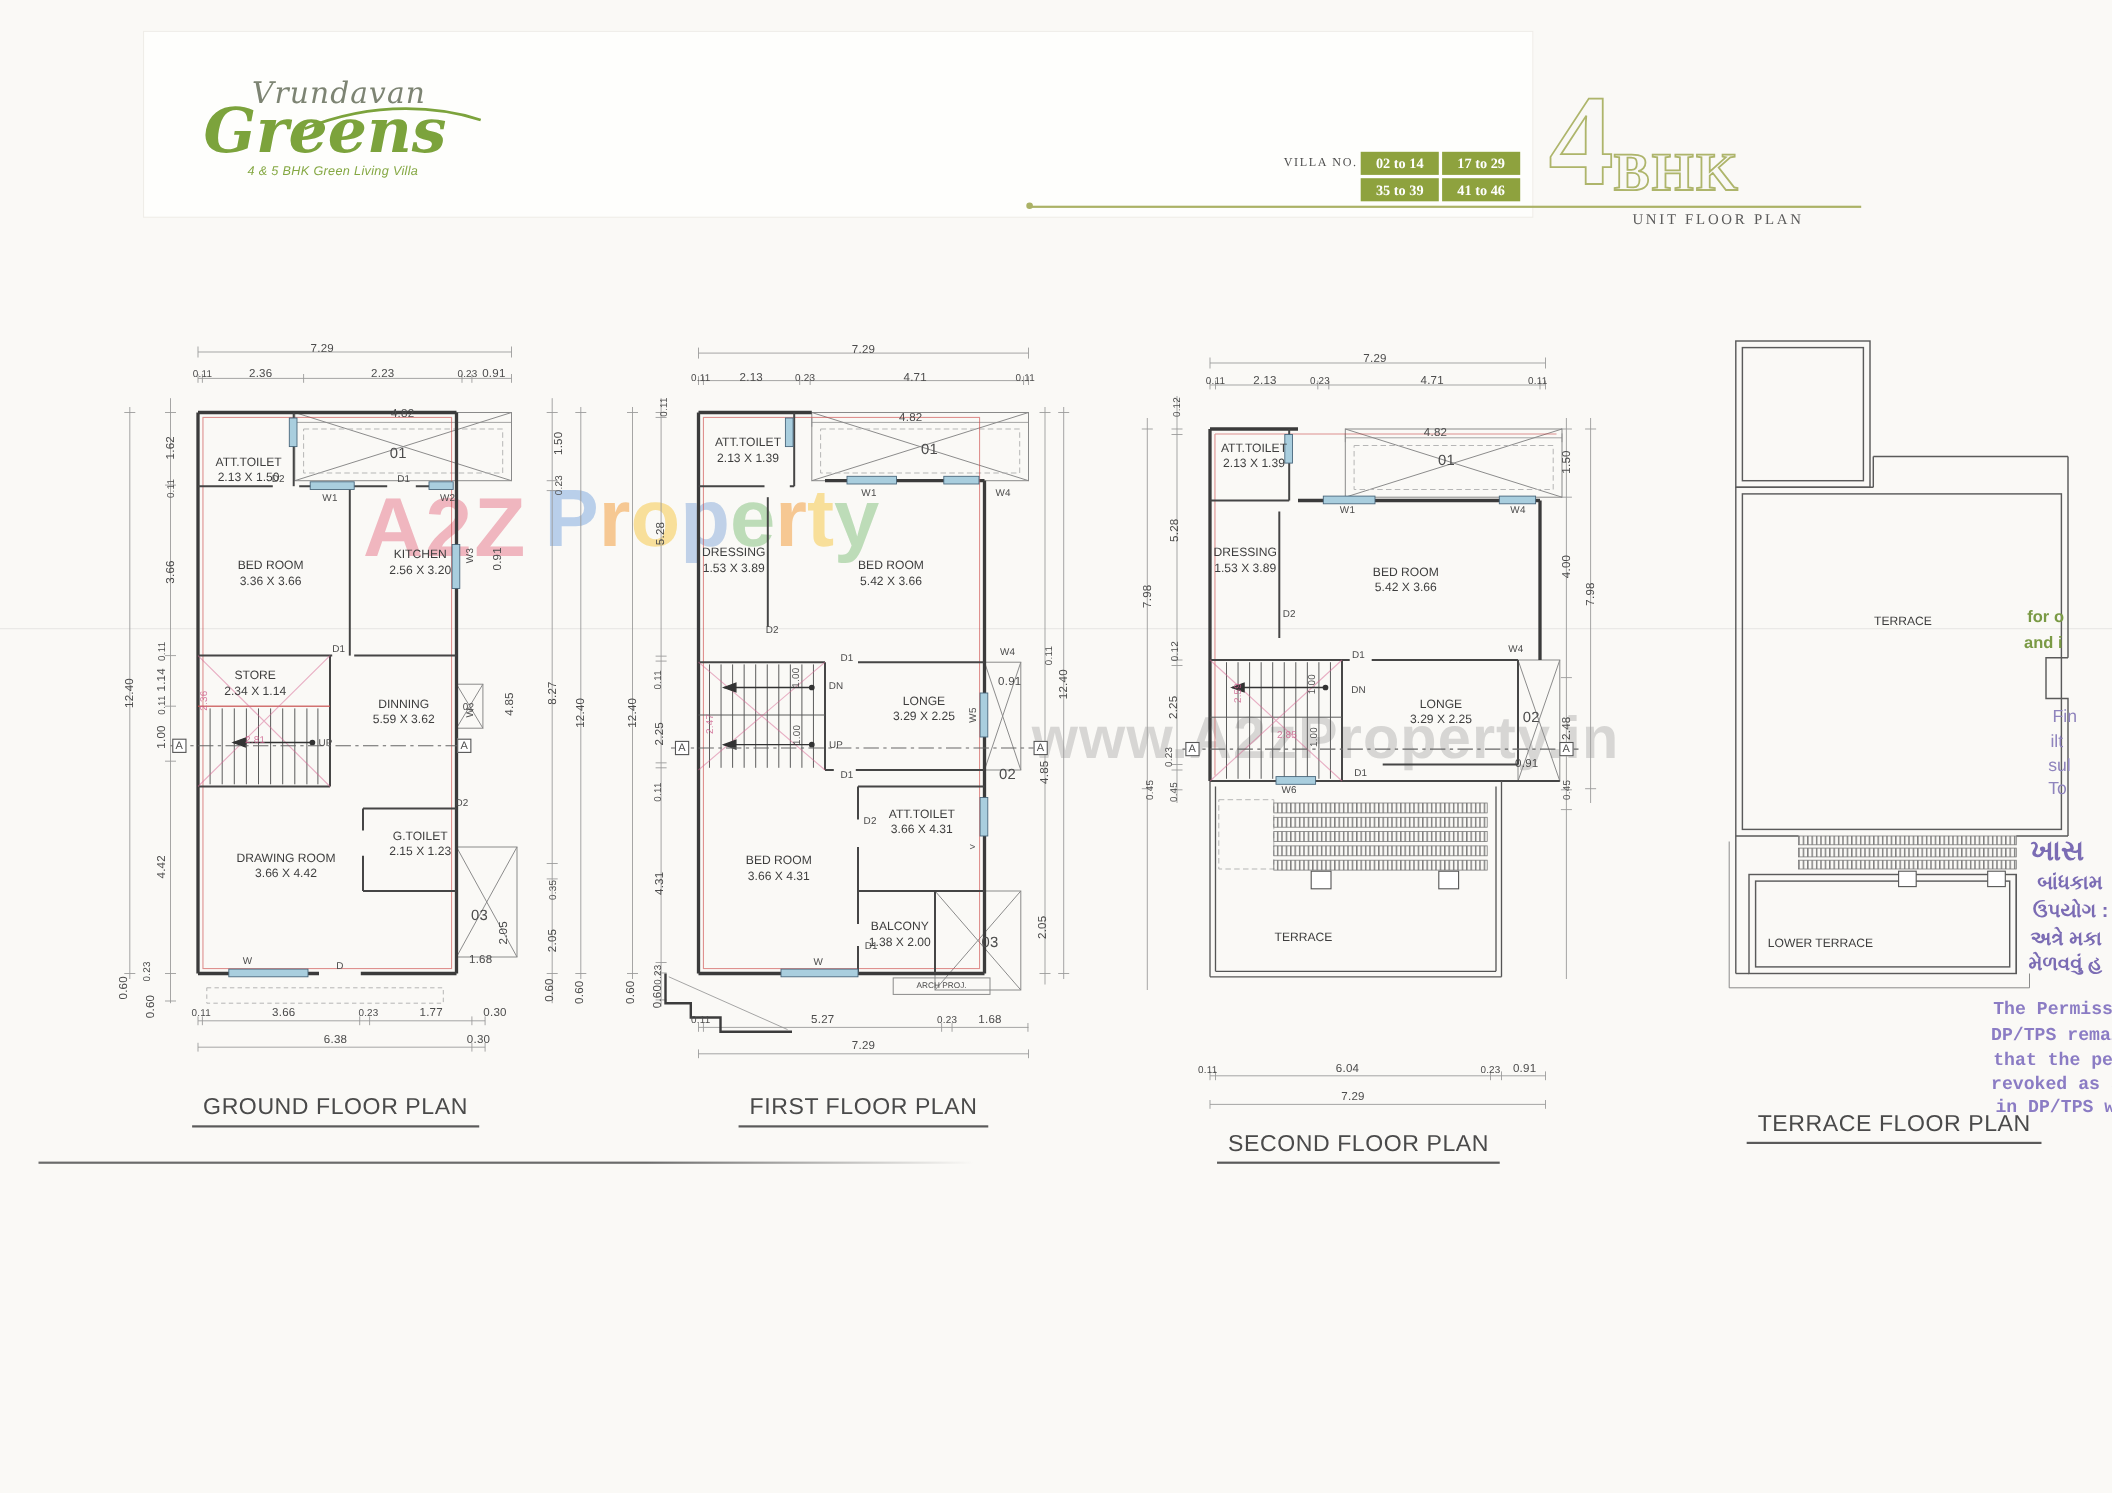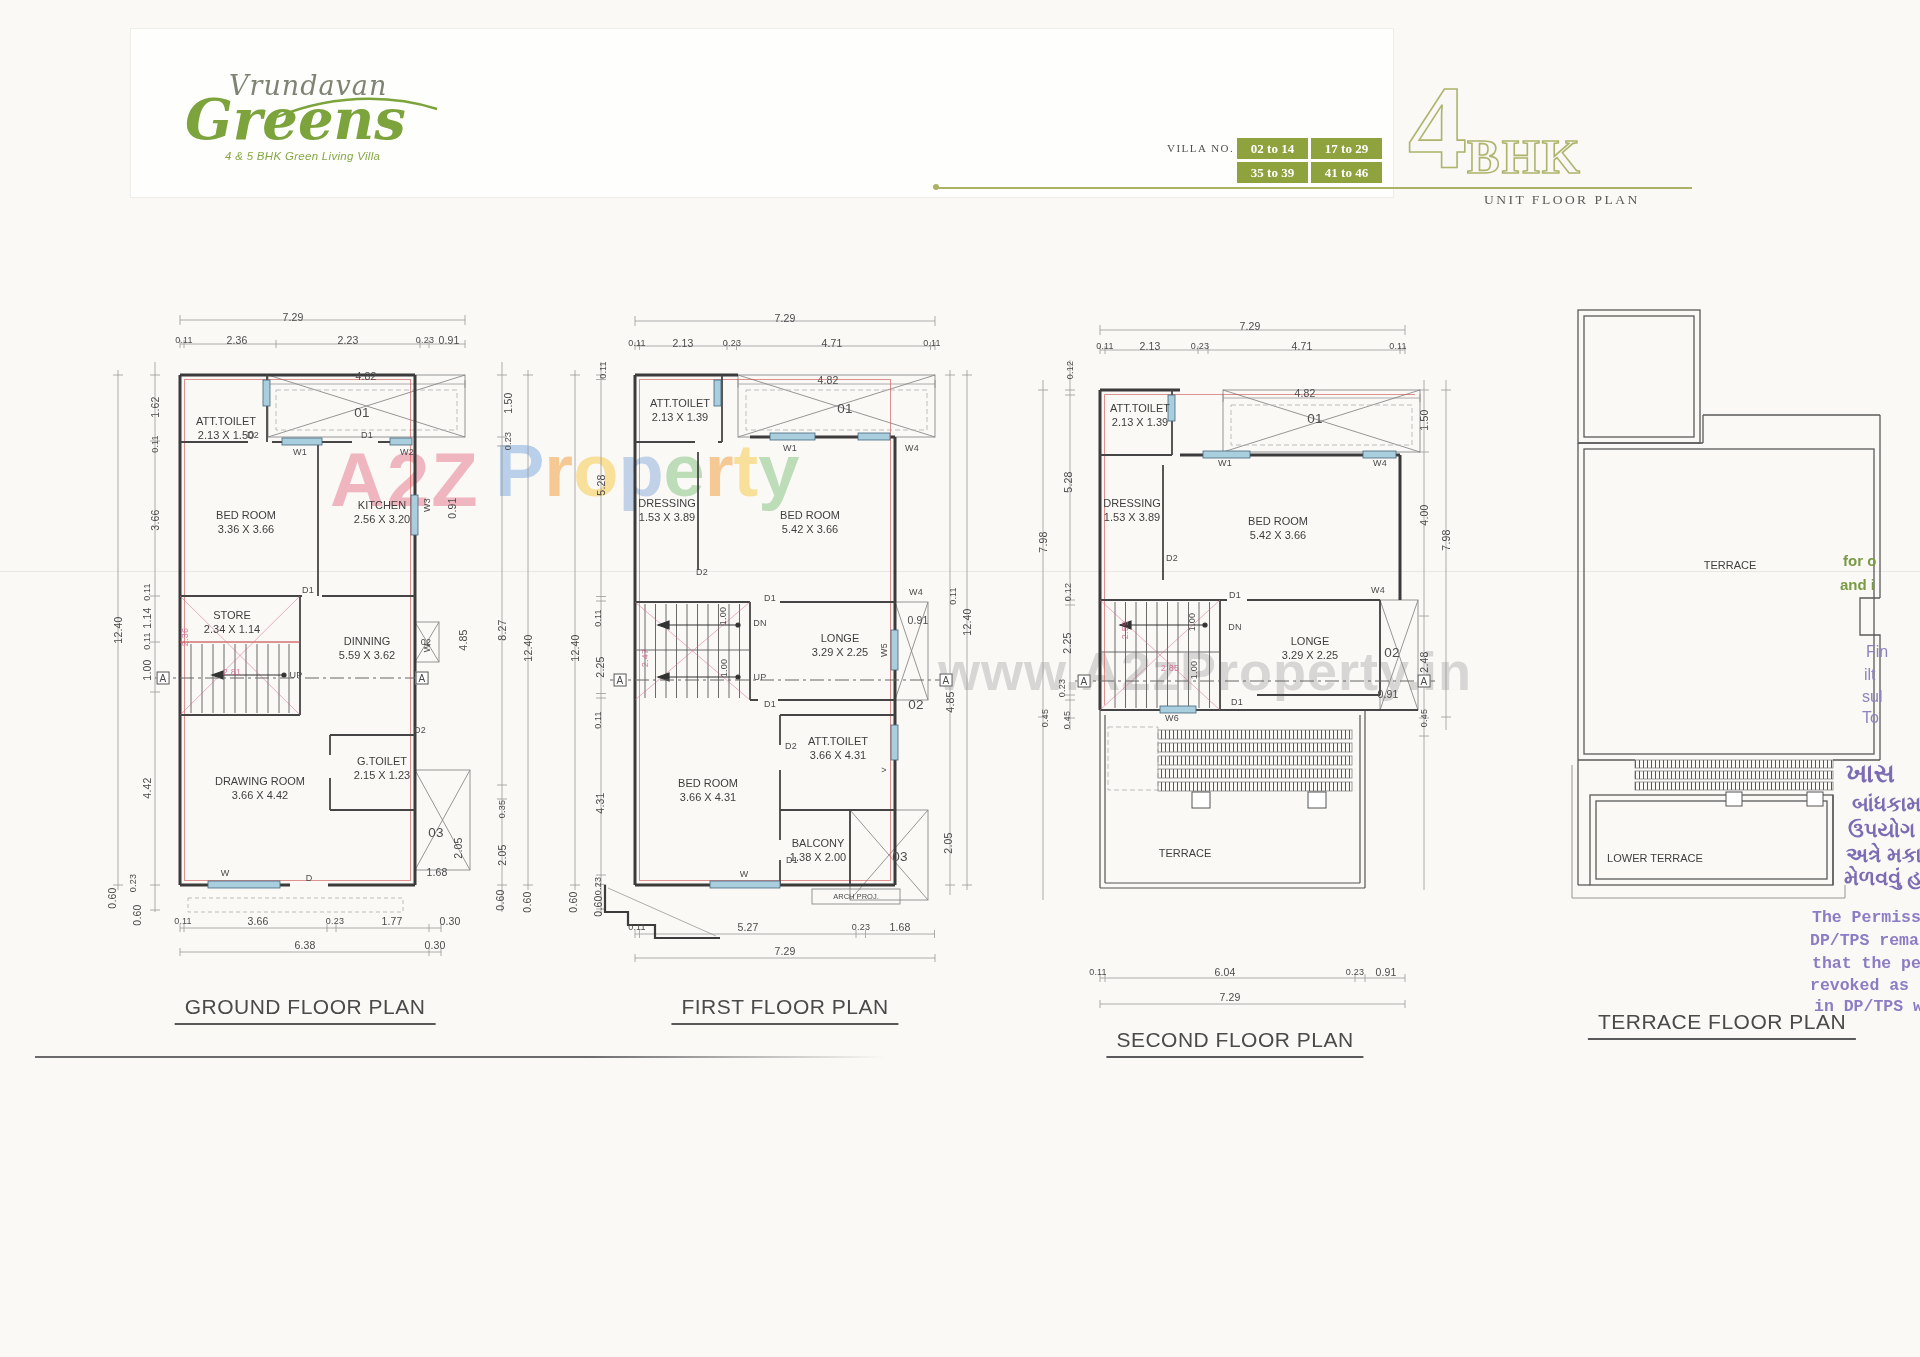--- a/index.html
+++ b/index.html
@@ -40,21 +40,21 @@
   .wm-prop{position:absolute;left:495px;top:428px;font-size:74px;font-weight:bold;opacity:.6;display:flex}
   .wm-prop span:nth-child(1){color:#8fb4e3}.wm-prop span:nth-child(2){color:#f5a952}
   .wm-prop span:nth-child(3){color:#f7cf5e}.wm-prop span:nth-child(4){color:#9ab8e0}
   .wm-prop span:nth-child(5){color:#95c98f}.wm-prop span:nth-child(6){color:#f5a952}
   .wm-prop span:nth-child(7){color:#f7cf5e}.wm-prop span:nth-child(8){color:#95c98f}
   .wm-url{position:absolute;left:938px;top:640px;font-size:54px;font-weight:bold;color:rgba(150,150,150,.35);letter-spacing:1px}
   
   .stamp{position:absolute;white-space:nowrap}
   .green{color:#7a9a45;font-size:15px;font-weight:bold}
   .ppart{color:#8f84bd;font-size:16px}
-  .guj{color:#7b6cb4;font-size:21px;font-weight:bold}
+  .guj{color:#7b6cb4;font-size:18px;font-weight:bold}
   .eng{color:#8b7cc4;font-family:"Liberation Mono",monospace;font-size:16.5px;font-weight:bold}
   .crease{position:absolute;left:0;top:571px;width:1920px;height:1px;background:rgba(110,110,110,.12)}
   .botrule{position:absolute;left:35px;top:1056px;width:850px;height:2.2px;background:linear-gradient(to right,#6b6b6b 65%,rgba(107,107,107,0))}
 </style>
 </head>
 <body>
 
 <div class="card"></div>
 
 <div class="logo">

